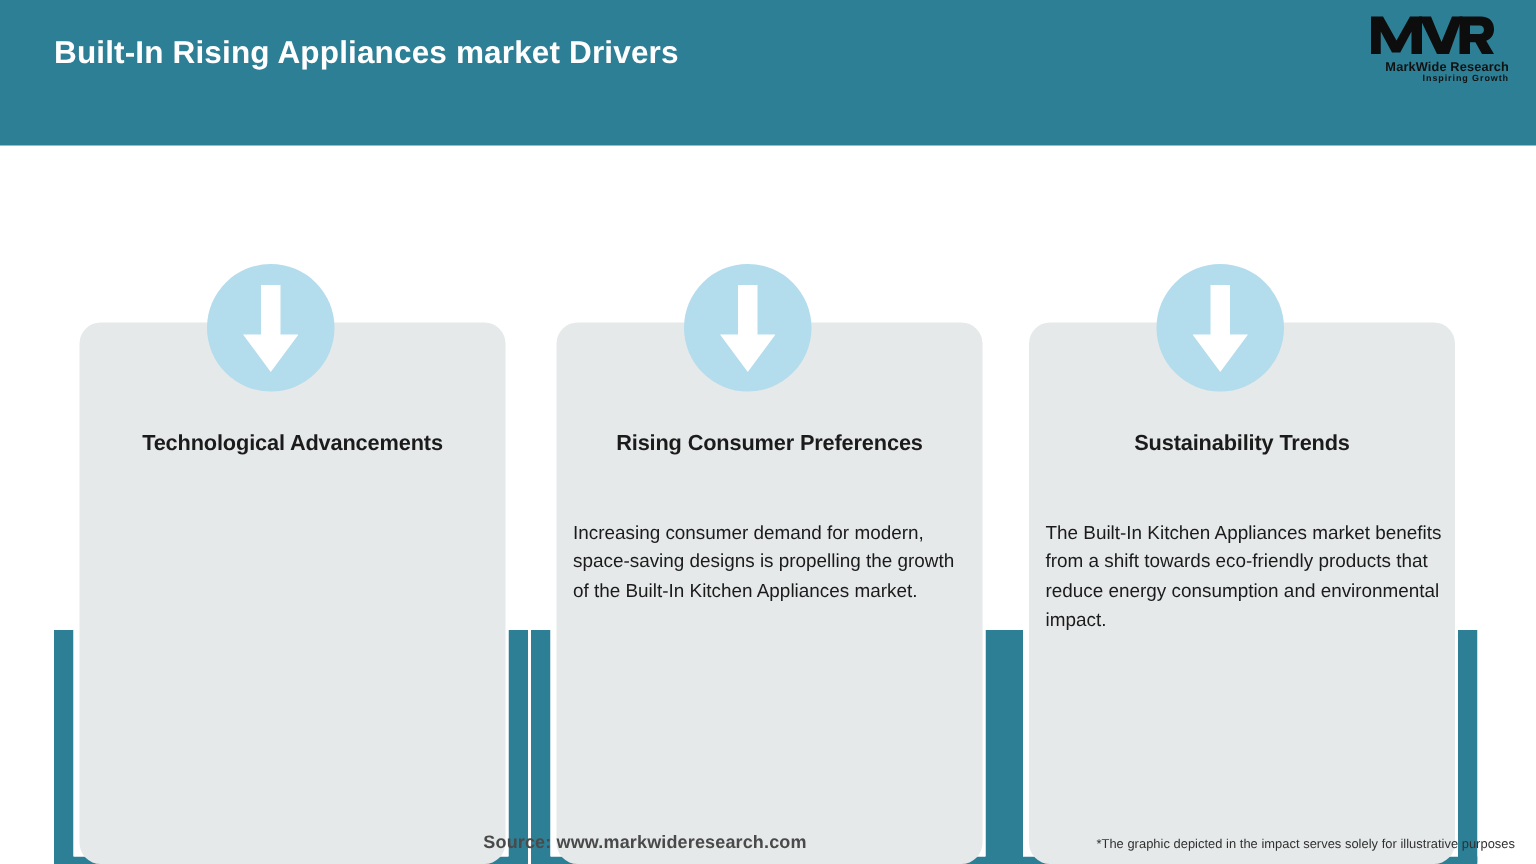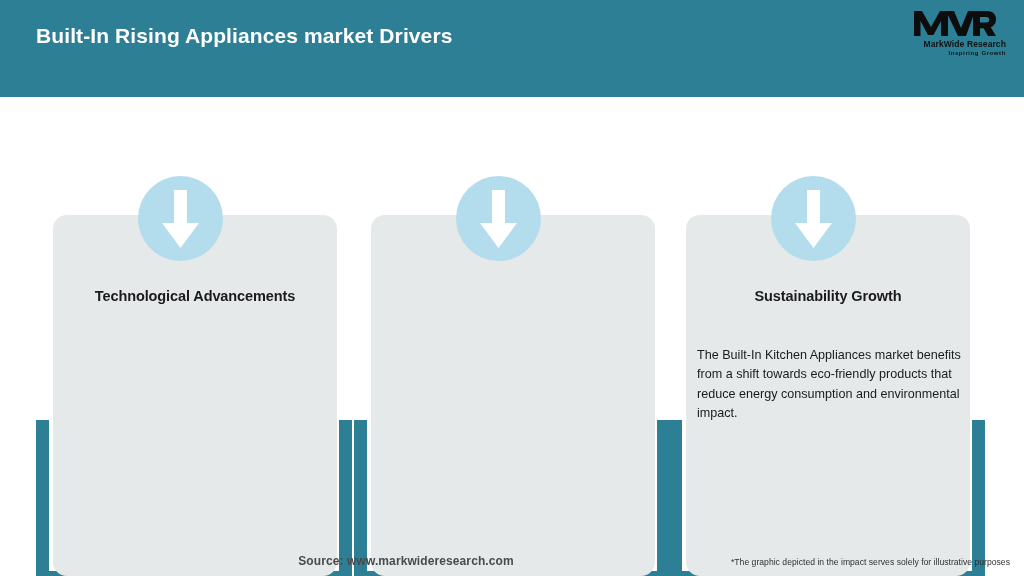--- a/index.html
+++ b/index.html
@@ -163,20 +163,21 @@
   .source-text {
     position: absolute;
     left: 0;
     top: 554px;
     width: 812px;
     text-align: center;
     font-size: 12px;
     font-weight: bold;
     color: #4a4a4a;
     letter-spacing: 0.1px;
+    padding-left: 24px;
   }
   .disclaimer-text {
     position: absolute;
     right: 14px;
     top: 557px;
     font-size: 8.6px;
     color: #303030;
     letter-spacing: 0.02px;
     white-space: nowrap;
   }
@@ -209,33 +210,35 @@
       <div class="badge-circle"></div>
       <svg class="badge-arrow" viewBox="0 0 37 58">
         <path d="M12 0 L25 0 L25 33 L37 33 L18.5 58 L0 33 L12 33 Z" fill="#ffffff"></path>
       </svg>
     </div>
   </div>
 
   <div class="column col-2">
     <div class="frame"></div>
     <div class="card">
+      <div class="card-heading">Rising Consumer Preferences</div>
+      <div class="card-body">Increasing consumer demand for modern, space-saving designs is propelling the growth of the Built-In Kitchen Appliances market.</div>
     </div>
     <div class="badge">
       <div class="badge-circle"></div>
       <svg class="badge-arrow" viewBox="0 0 37 58">
         <path d="M12 0 L25 0 L25 33 L37 33 L18.5 58 L0 33 L12 33 Z" fill="#ffffff"></path>
       </svg>
     </div>
   </div>
 
   <div class="column col-3">
     <div class="frame"></div>
     <div class="card">
-      <div class="card-heading">Sustainability Growth</div>
+      <div class="card-heading">Sustainability Trends</div>
       <div class="card-body">The Built-In Kitchen Appliances market benefits from a shift towards eco-friendly products that reduce energy consumption and environmental impact.</div>
     </div>
     <div class="badge">
       <div class="badge-circle"></div>
       <svg class="badge-arrow" viewBox="0 0 37 58">
         <path d="M12 0 L25 0 L25 33 L37 33 L18.5 58 L0 33 L12 33 Z" fill="#ffffff"></path>
       </svg>
     </div>
   </div>
 

